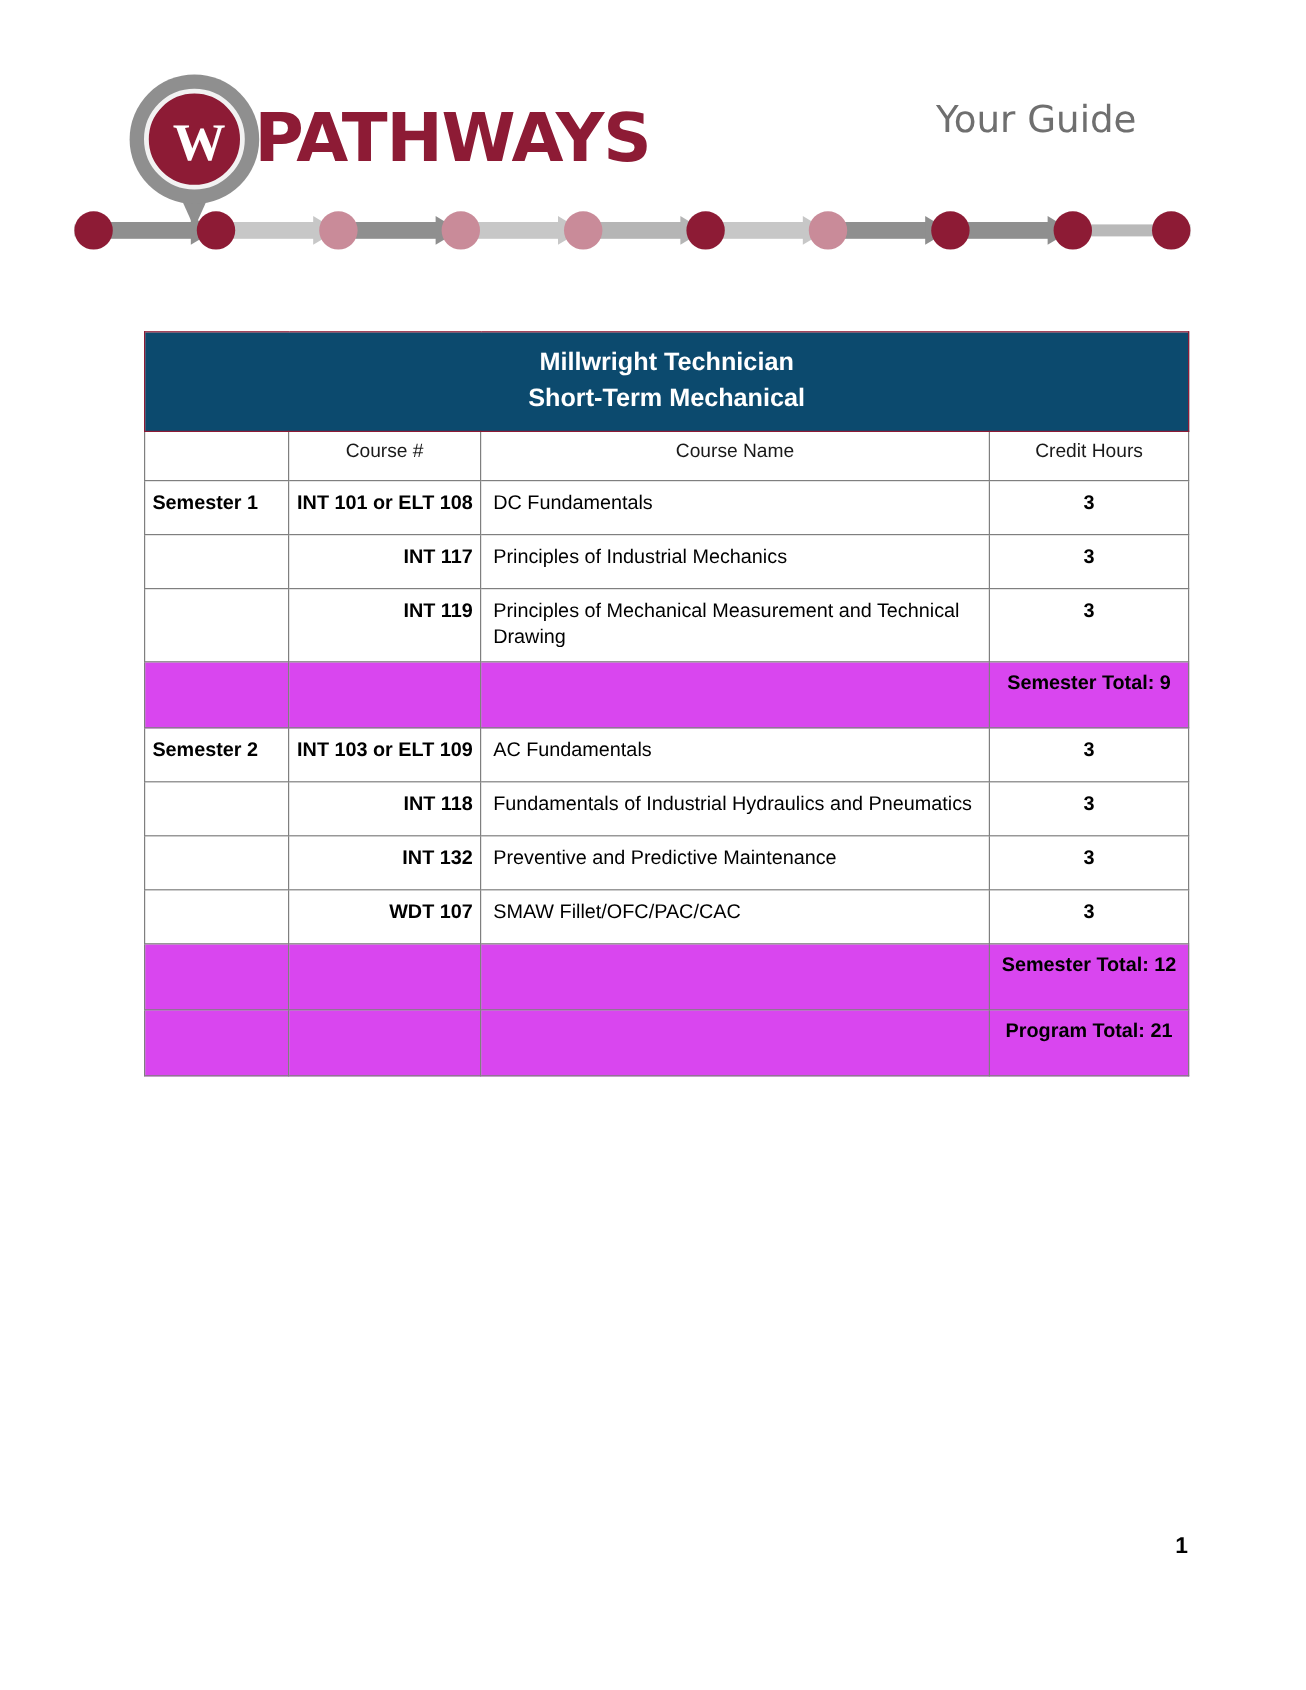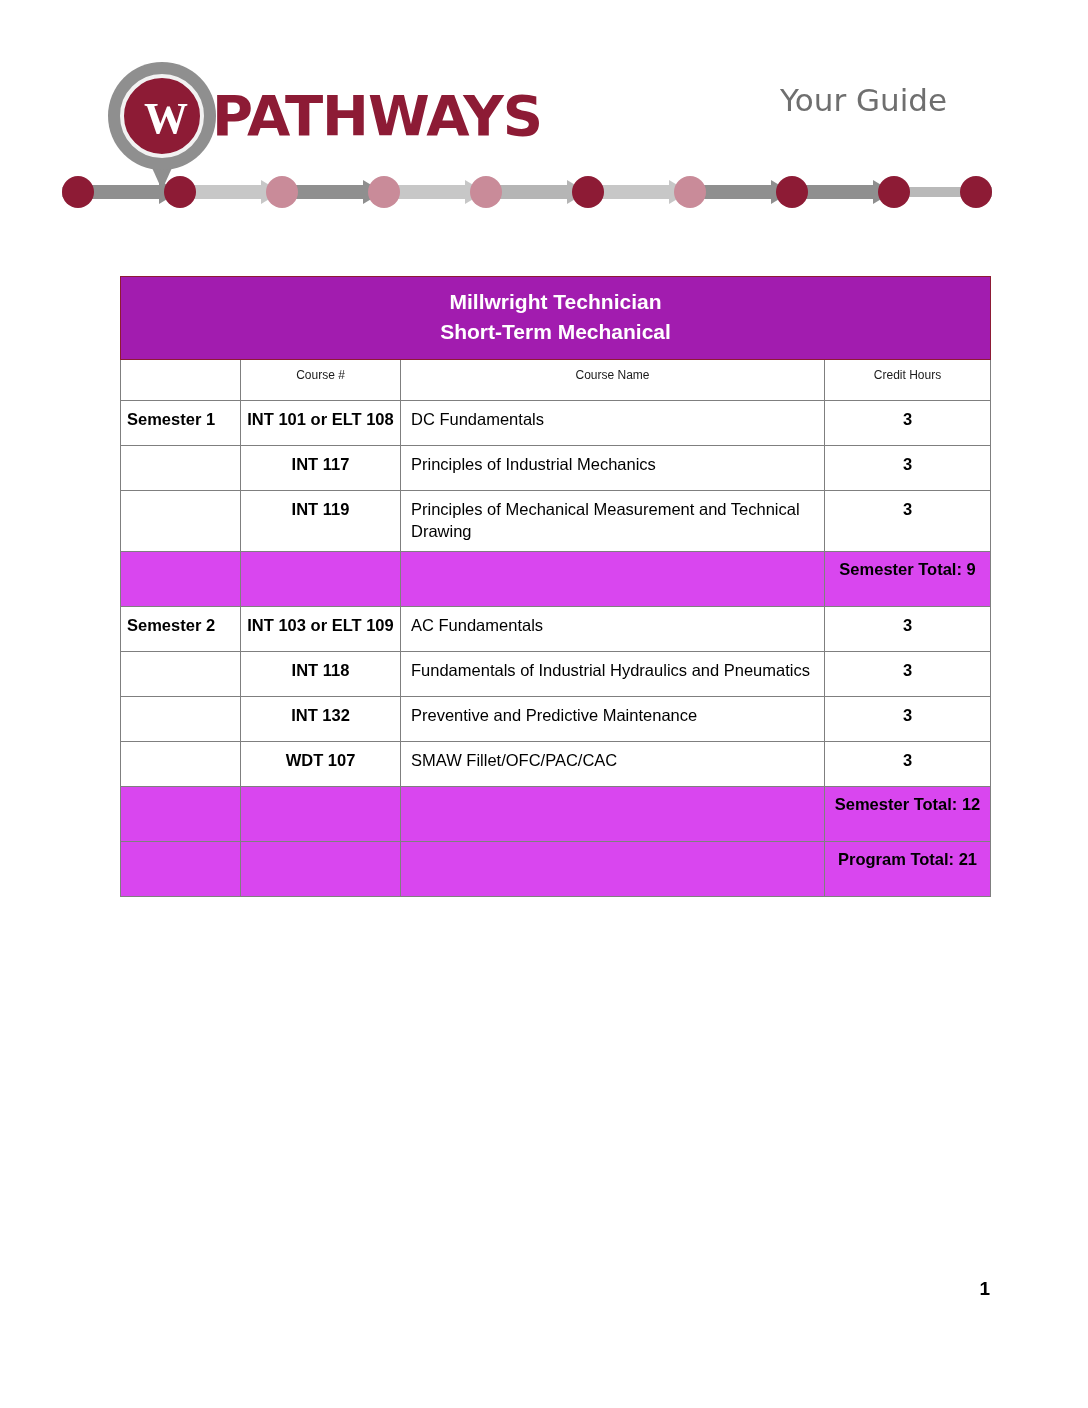--- a/index.html
+++ b/index.html
@@ -173,51 +173,51 @@
     width: 870px;
     border-collapse: collapse;
     table-layout: fixed;
   }
   table.pathway td, table.pathway th {
     border: 1px solid #7f7f7f;
     padding: 0;
     vertical-align: top;
   }
   .title-cell {
-    background: #a21caf;
+    background: #0c4a6e;
     color: #ffffff;
     text-align: center;
     font-weight: bold;
     font-size: 21px;
     line-height: 30px;
     padding: 10px 6px 12px 6px !important;
     border: 1px solid #8d1b35 !important;
   }
   .col-head {
     background: #ffffff;
     text-align: center;
-    font-size: 12px;
+    font-size: 16px;
     font-weight: 400;
     color: #1a1a1a;
     padding: 8px 4px !important;
     height: 24px;
   }
   .cell {
     font-size: 16.5px;
     line-height: 22px;
     color: #000000;
     padding: 7px 6px 9px 6px !important;
     height: 28px;
   }
   .c-sem {
     text-align: left;
     font-weight: 600;
   }
   .c-course {
-    text-align: center;
+    text-align: right;
     font-weight: 600;
   }
   .c-name {
     text-align: left;
     padding-left: 10px !important;
   }
   .c-credit {
     text-align: center;
     font-weight: bold;
   }

